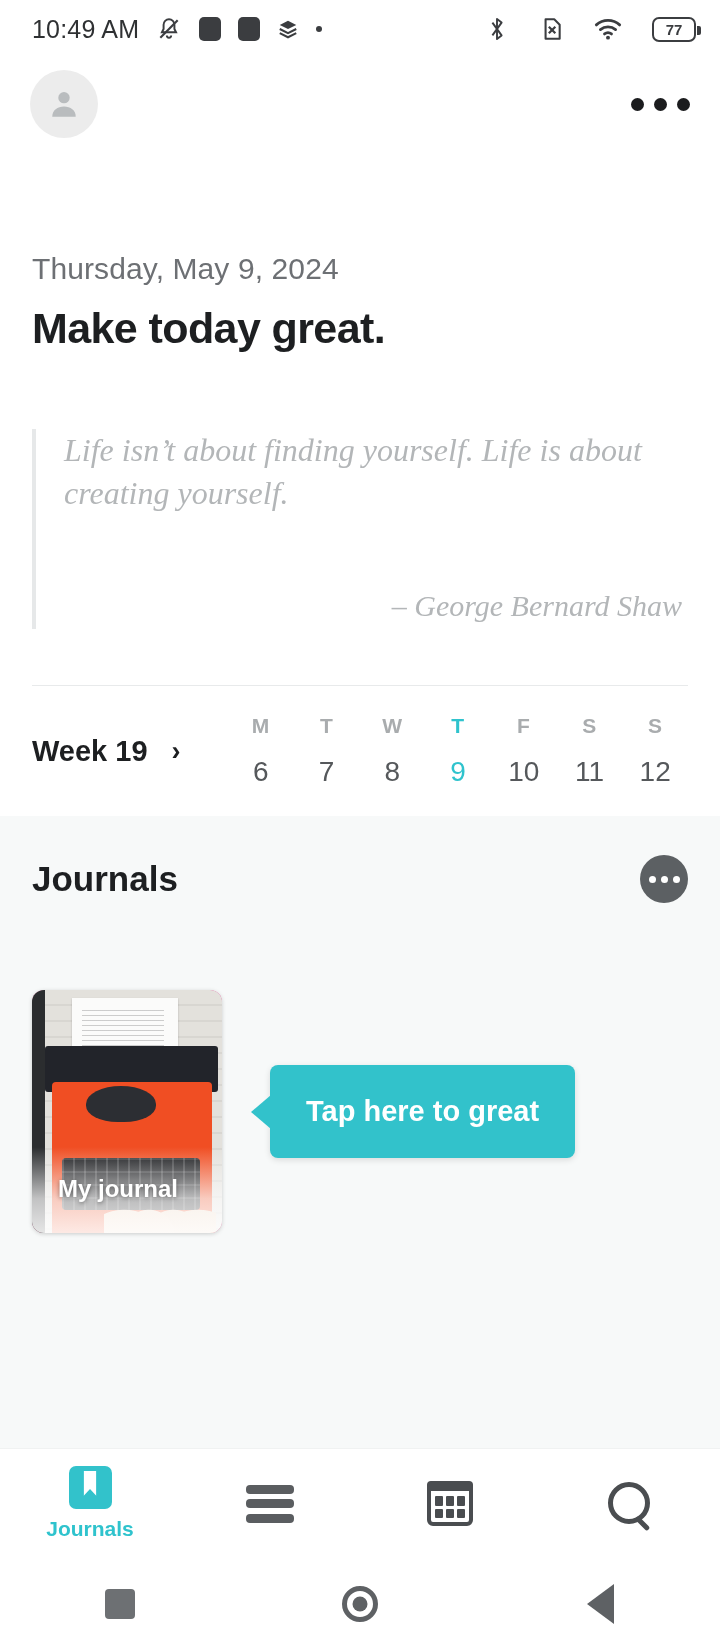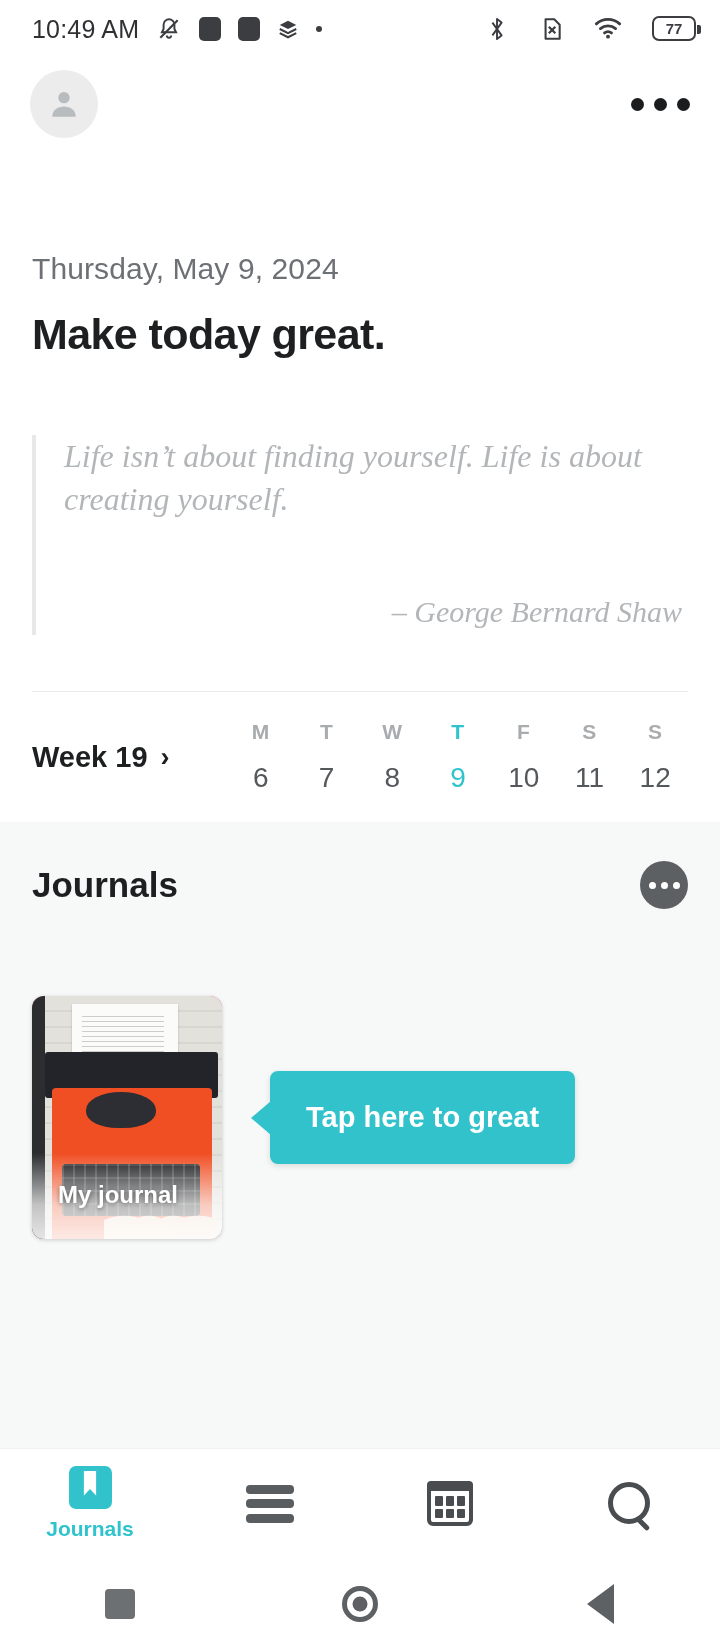--- a/index.html
+++ b/index.html
@@ -37,20 +37,21 @@
   }
   .status-time {
     font-size: 25px;
     font-weight: 500;
     color: #2f3133;
     letter-spacing: 0.2px;
   }
   .status-right {
     margin-left: auto;
     display: flex;
+    align-items: center;
     gap: 30px;
   }
   .sq-icon {
     width: 22px;
     height: 24px;
     background: #3b3d40;
     border-radius: 5px;
     display: inline-block;
   }
   .dot-icon {
@@ -123,21 +124,21 @@
   .hero {
     padding: 102px 32px 0 32px;
     background: #ffffff;
   }
   .hero-date {
     font-size: 30px;
     color: #6d7074;
     letter-spacing: 0.1px;
   }
   .hero-title {
-    margin-top: 24px;
+    margin-top: 18px;
     font-size: 43px;
     font-weight: 800;
     color: #1d1f21;
     letter-spacing: -0.6px;
   }
 
   
   .quote-wrap {
     margin: 76px 32px 0 32px;
     padding-left: 28px;
@@ -171,21 +172,21 @@
   .week {
     display: flex;
     align-items: center;
     padding: 0 32px;
     height: 130px;
     background: #ffffff;
   }
   .week-label {
     display: flex;
     align-items: center;
-    gap: 13px;
+    gap: 24px;
     width: 196px;
     flex: 0 0 196px;
   }
   .week-label .wk {
     font-size: 29px;
     font-weight: 800;
     color: #1d1f21;
   }
   .chev {
     font-size: 27px;

